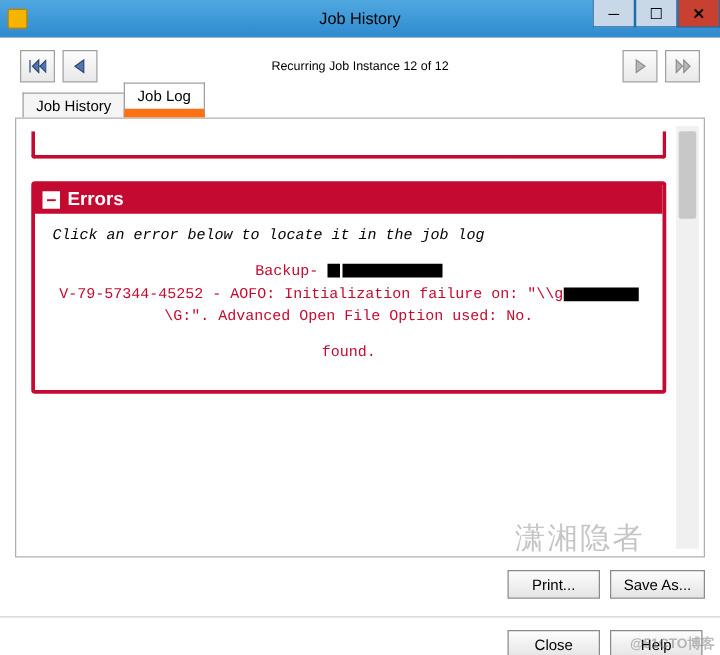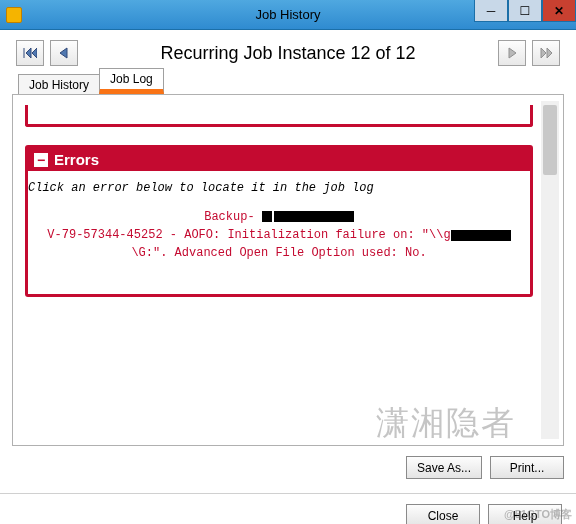--- a/index.html
+++ b/index.html
@@ -61,21 +61,21 @@
   .nav-right { margin-left: auto; }
   .nav-btn {
     width: 28px; height: 26px;
     background: linear-gradient(#fdfdfd,#e8e8e8);
     border: 1px solid #a0a0a0;
     display: flex; align-items: center; justify-content: center;
   }
   .nav-text {
     flex: 1;
     text-align: center;
-    font-size: 18px;
+    font-size: 10px;
     color: #000;
   }
 
   .tabs {
     display: flex;
     align-items: flex-end;
     padding-left: 18px;
     height: 22px;
   }
   .tab {
@@ -84,21 +84,21 @@
     padding: 3px 10px;
     font-size: 12px;
     background: #f5f5f5;
     margin-right: -1px;
     position: relative;
     top: 1px;
   }
   .tab.active {
     background: #fff;
     top: 0;
-    border-bottom: 5px solid #f97316;
+    border-bottom: 7px solid #f97316;
     z-index: 2;
   }
 
   .tab-panel {
     margin: 0 12px;
     border: 1px solid #b0b0b0;
     height: 352px;
     position: relative;
     background: #fff;
     padding: 10px 30px 10px 12px;
@@ -143,21 +143,21 @@
     width: 14px; height: 14px;
     background: #fff;
     color: #c40a30;
     display: inline-flex;
     align-items: center; justify-content: center;
     font-weight: bold;
     font-size: 14px;
     line-height: 1;
   }
   .errors-body {
-    padding: 10px 0;
+    padding: 10px 14px;
     font-family: "Courier New", monospace;
     font-size: 12px;
     color: #c40a30;
   }
   .hint {
     font-style: italic;
     color: #000;
     margin-bottom: 14px;
   }
   .redact {
@@ -193,21 +193,21 @@
     display: flex;
     justify-content: flex-end;
     gap: 8px;
     padding: 10px 14px 10px 0;
   }
 
   .watermark {
     position: absolute;
     right: 60px;
     bottom: 78px;
-    font-size: 33px;
+    font-size: 24px;
     color: rgba(90,90,90,0.35);
     font-family: "SimSun","KaiTi",serif;
     pointer-events: none;
     letter-spacing: 2px;
   }
   .watermark2 {
     position: absolute;
     right: 4px;
     bottom: 2px;
     font-size: 11px;
@@ -278,28 +278,29 @@
       <div class="hint">Click an error below to locate it in the job log</div>
 
       <div class="err-line">
         <span>Backup- </span><span class="redact" style="width:10px"></span><span class="redact" style="width:80px;margin-left:2px"></span>
       </div>
       <div class="err-line">
         <span>V-79-57344-45252 - AOFO: Initialization failure on: "\\g</span><span class="redact" style="width:60px"></span>
       </div>
       <div class="err-line">\G:". Advanced Open File Option used: No.</div>
       <div class="gap"></div>
+      <div class="err-line">found.</div>
       <div class="gap"></div>
     </div>
   </div>
 </div>
 
 <div class="panel-buttons">
+  <button class="btn">Print...</button>
   <button class="btn">Save As...</button>
-  <button class="btn">Print...</button>
 </div>
 
 <hr class="footer-sep">
 
 <div class="dlg-buttons">
   <button class="btn">Close</button>
   <button class="btn">Help</button>
 </div>
 
 <div class="watermark">潇湘隐者</div>

